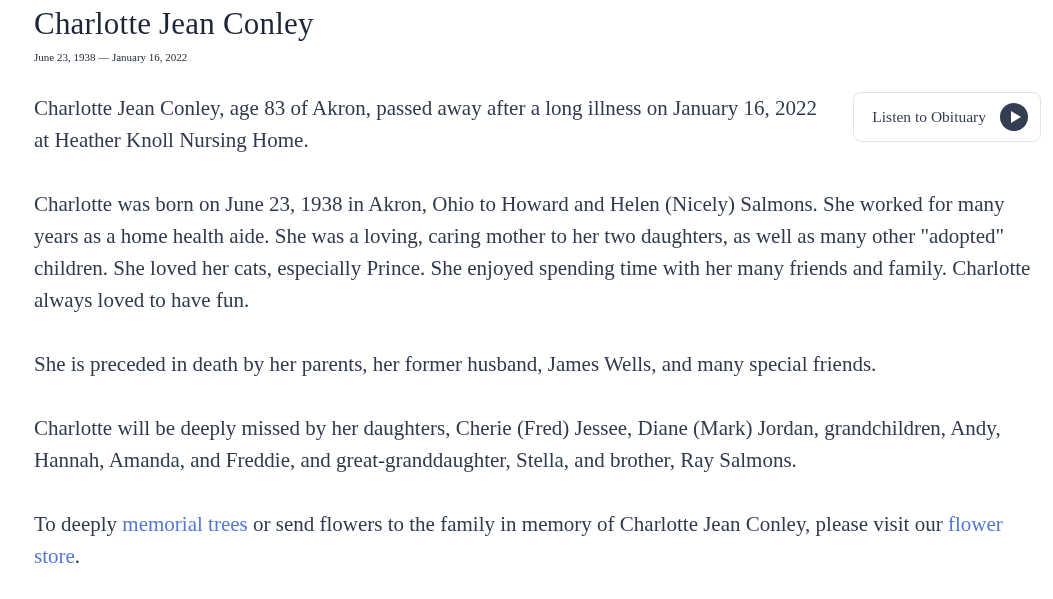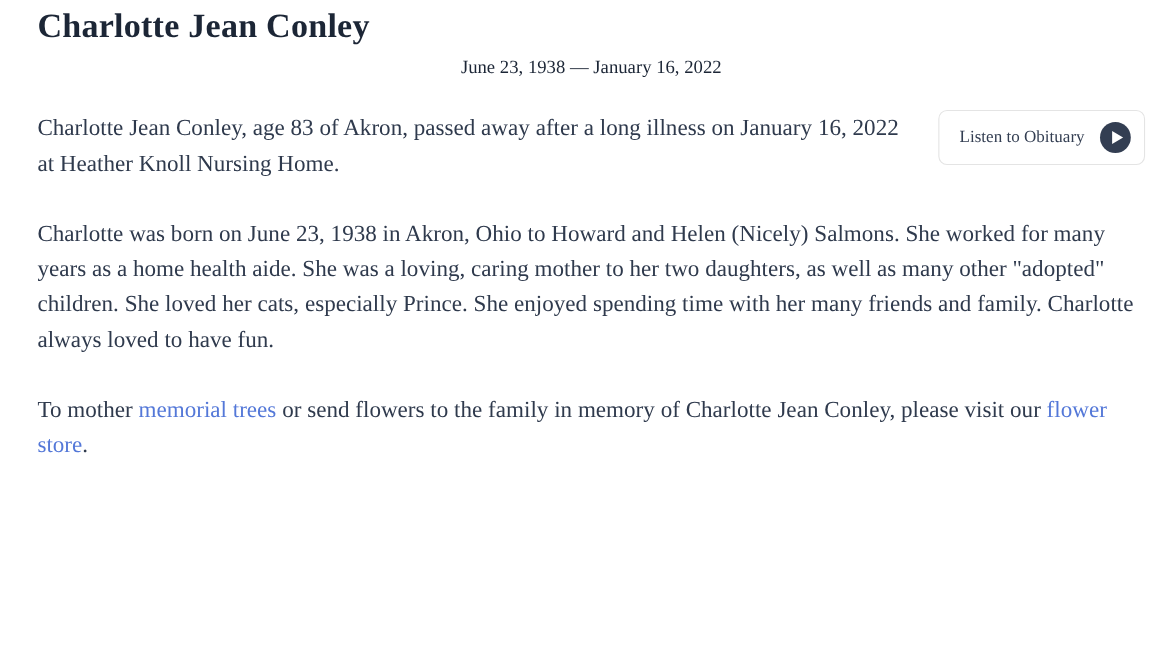--- a/index.html
+++ b/index.html
@@ -12,29 +12,28 @@
   *{box-sizing:border-box;}
   html,body{margin:0;padding:0;background:#ffffff;}
   body{
     width:1053px;height:599px;overflow:hidden;
     font-family:"Liberation Serif","DejaVu Serif",serif;
     color:var(--body-text);
   }
   .page{padding:6px 12px 0 34px;width:1053px;}
   h1.title{
     margin:0;padding:0;
-    font-size:31px;line-height:1.15;font-weight:bold;
+    font-size:31px;line-height:1.15;font-weight:normal;
     color:var(--title-color);
     letter-spacing:0.2px;
   }
   .dates{
     margin-top:9px;
-    font-size:17px;
+    font-size:11px;
     color:var(--title-color);
-    text-align:center;
   }
   main{margin-top:29px;}
   main p{
     margin:0 0 32px 0;
     font-size:21px;
     line-height:32px;
     color:var(--body-text);
   }
   .listen-btn{
     float:right;
@@ -89,20 +88,22 @@
       <span class="listen-label">Listen to Obituary</span>
       <span class="play-circle">
           <span class="play-triangle"></span>
         </span>
     </div>
 
     <p>Charlotte Jean Conley, age 83 of Akron, passed away after a long illness on January 16, 2022 at Heather Knoll Nursing Home.</p>
 
     <p>Charlotte was born on June 23, 1938 in Akron, Ohio to Howard and Helen (Nicely) Salmons. She worked for many years as a home health aide. She was a loving, caring mother to her two daughters, as well as many other "adopted" children. She loved her cats, especially Prince. She enjoyed spending time with her many friends and family. Charlotte always loved to have fun.</p>
 
+    <p>She is preceded in death by her parents, her former husband, James Wells, and many special friends.</p>
+
+    <p>Charlotte will be deeply missed by her daughters, Cherie (Fred) Jessee, Diane (Mark) Jordan, grandchildren, Andy, Hannah, Amanda, and Freddie, and great-granddaughter, Stella, and brother, Ray Salmons.</p>
 
 
-
-    <p class="footer-line"><span>To mother </span><a href="#" class="link">memorial trees</a><span> or send flowers to the family in memory of Charlotte Jean Conley, please visit our </span><a href="#" class="link">flower store</a><span>.</span></p>
+    <p class="footer-line"><span>To deeply </span><a href="#" class="link">memorial trees</a><span> or send flowers to the family in memory of Charlotte Jean Conley, please visit our </span><a href="#" class="link">flower store</a><span>.</span></p>
 
   </main>
 
 </div>
 
 </body></html>

